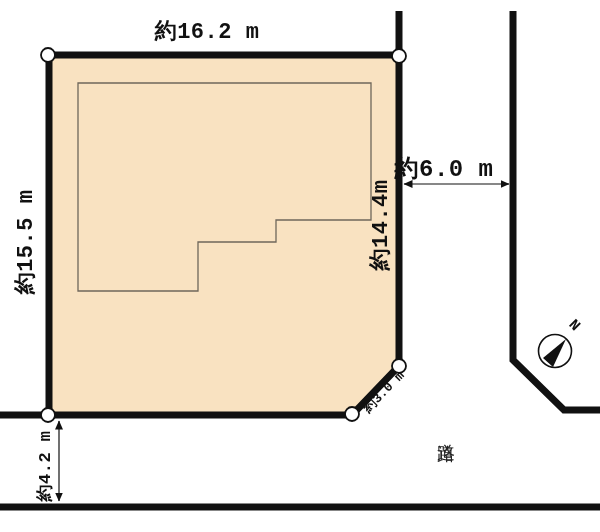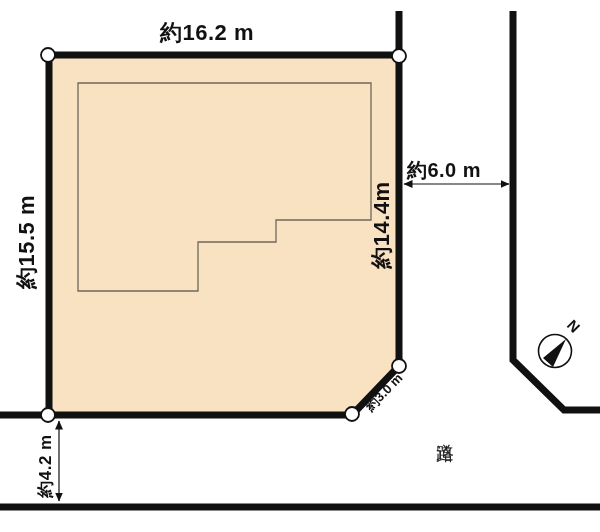--- a/index.html
+++ b/index.html
@@ -6,36 +6,37 @@
   body{
     width:600px;height:532px;
     background:#ffffff;
     font-family:"Liberation Sans","DejaVu Sans",sans-serif;
     overflow:hidden;
   }
   .canvas{
     position:relative;
     width:500px;height:532px;
     background:#ffffff;
+    font-family:Liberation Mono, monospace;
   }
   .canvas svg{position:absolute;left:0;top:0;}
   .lbl{
     position:absolute;
     white-space:nowrap;
     color:#111;
     font-weight:bold;
     transform:translate(-50%,-50%);
     line-height:1;
     letter-spacing:0.5px;
   }
   .lbl.rot-ccw{transform:translate(-50%,-50%) rotate(-90deg);}
   .lbl.rot-diag{transform:translate(-50%,-50%) rotate(-45.5deg);}
   .lbl.rot-n{transform:translate(-50%,-50%) rotate(45deg);}
   .dim-main{font-size:22px;}
-  .dim-mid{font-size:20px;}
+  .dim-mid{font-size:24px;}
   .dim-small{font-size:17px;}
   .dim-tiny{font-size:13px;letter-spacing:0;}
   .road-label{
     position:absolute;
     transform:translate(-50%,-50%);
     writing-mode:vertical-rl;
     text-orientation:upright;
     font-size:18px;
     font-weight:normal;
     color:#222;

